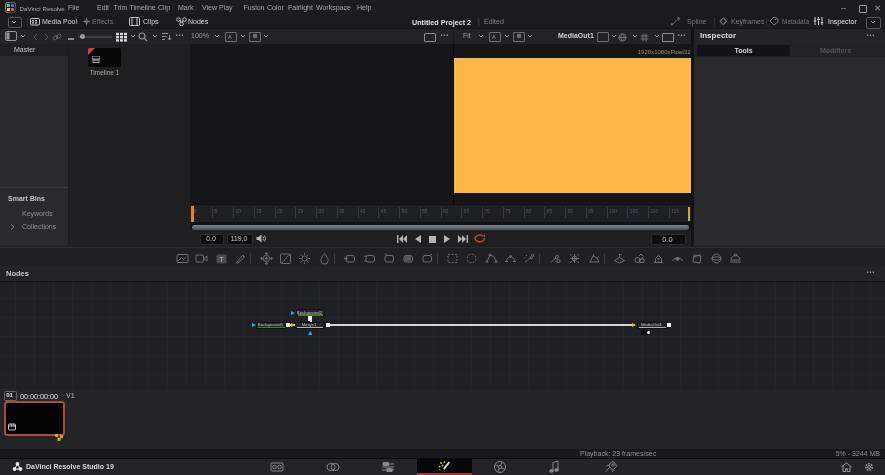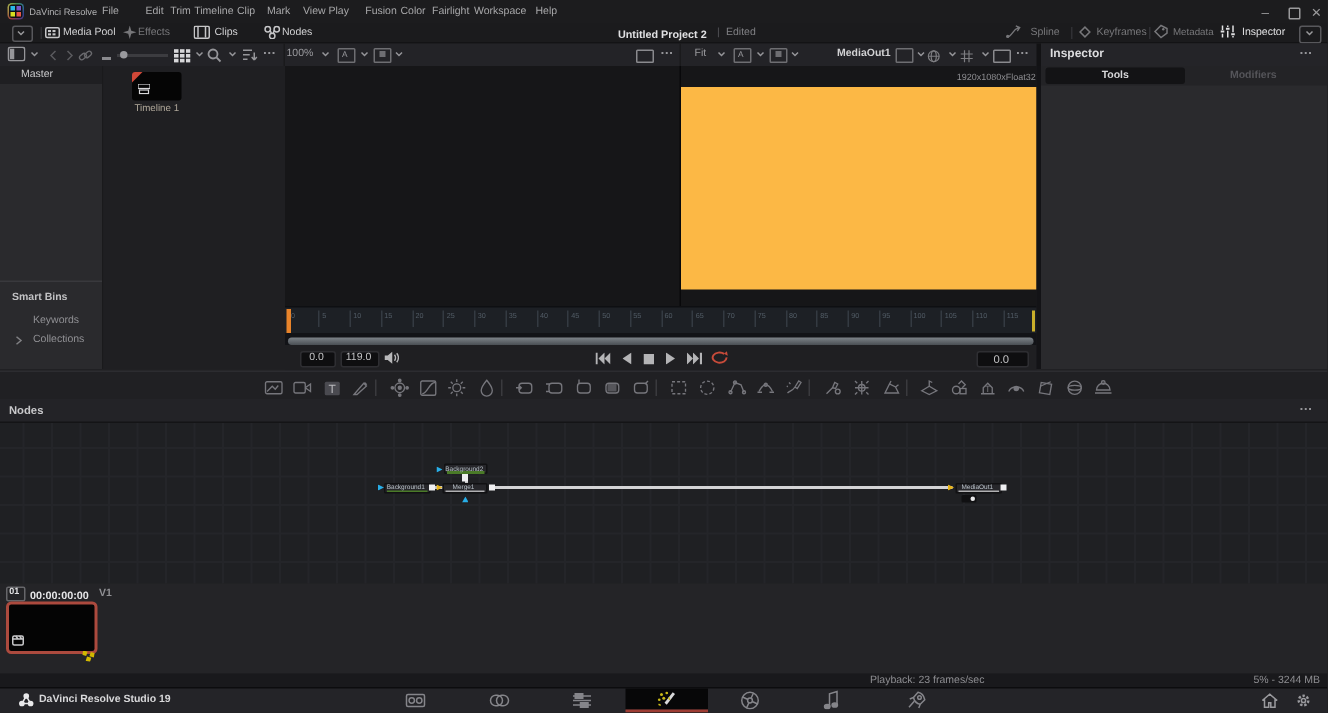--- a/index.html
+++ b/index.html
@@ -536,21 +536,21 @@
   </svg>
 <div class="a" style="left:307.5px;top:316px;width:4.5px;height:4.5px;background:#f0f0f2"></div>
 <div class="a" style="left:285.5px;top:322.5px;width:4.5px;height:4.5px;background:#f0f0f2"></div>
 <div class="a" style="left:325.5px;top:322.5px;width:4.5px;height:4.5px;background:#f0f0f2"></div>
 <div class="a" style="left:666.5px;top:322.5px;width:4.5px;height:4.5px;background:#f0f0f2"></div>
 <div class="a" style="left:641px;top:329.5px;width:10px;height:5px;background:#101012;border-radius:1px"></div>
 <div class="a" style="left:646.5px;top:330.5px;width:3px;height:3px;border-radius:1.5px;background:#e8e8ea"></div>
 <div class="a" style="left:0;top:389px;width:885px;height:60px;background:#242427"></div>
 <div class="a" style="left:4px;top:391px;width:11px;height:8px;border:1px solid #66666a;border-radius:1.5px"></div>
 <span class="tx" style="left:4px;top:392px;width:11px;text-align:center;font-size:6px;font-weight:bold;color:#e0e0e2">01</span>
-<span class="tx" style="left:20px;top:391.5px;font-size:7.2px;font-weight:bold;color:#e6e6e8">00:00:00:00</span>
+<span class="tx" style="left:20px;top:391.5px;font-size:7.2px;font-weight:normal;color:#e6e6e8">00:00:00:00</span>
 <span class="tx" style="left:66px;top:391.5px;font-size:7px;font-weight:bold;color:#909094">V1</span>
 <div class="a" style="left:4px;top:401px;width:57px;height:31px;background:#040404;border:2px solid #ac4a3e;border-radius:3.5px"></div>
 <svg style="left:8px;top:423px" width="8" height="8" viewBox="0 0 8 8">
     <g stroke="#c8c8ca" fill="none">
       <rect x="0.5" y="1" width="7" height="6" rx="1"></rect>
       <path d="M0.5 3 h7 M2.5 1 L4 3 M5 1 L6.5 3"></path>
     </g>
   </svg>
 <svg style="left:55px;top:434px" width="8" height="7" viewBox="0 0 8 7">
     <g fill="#d2b800">

